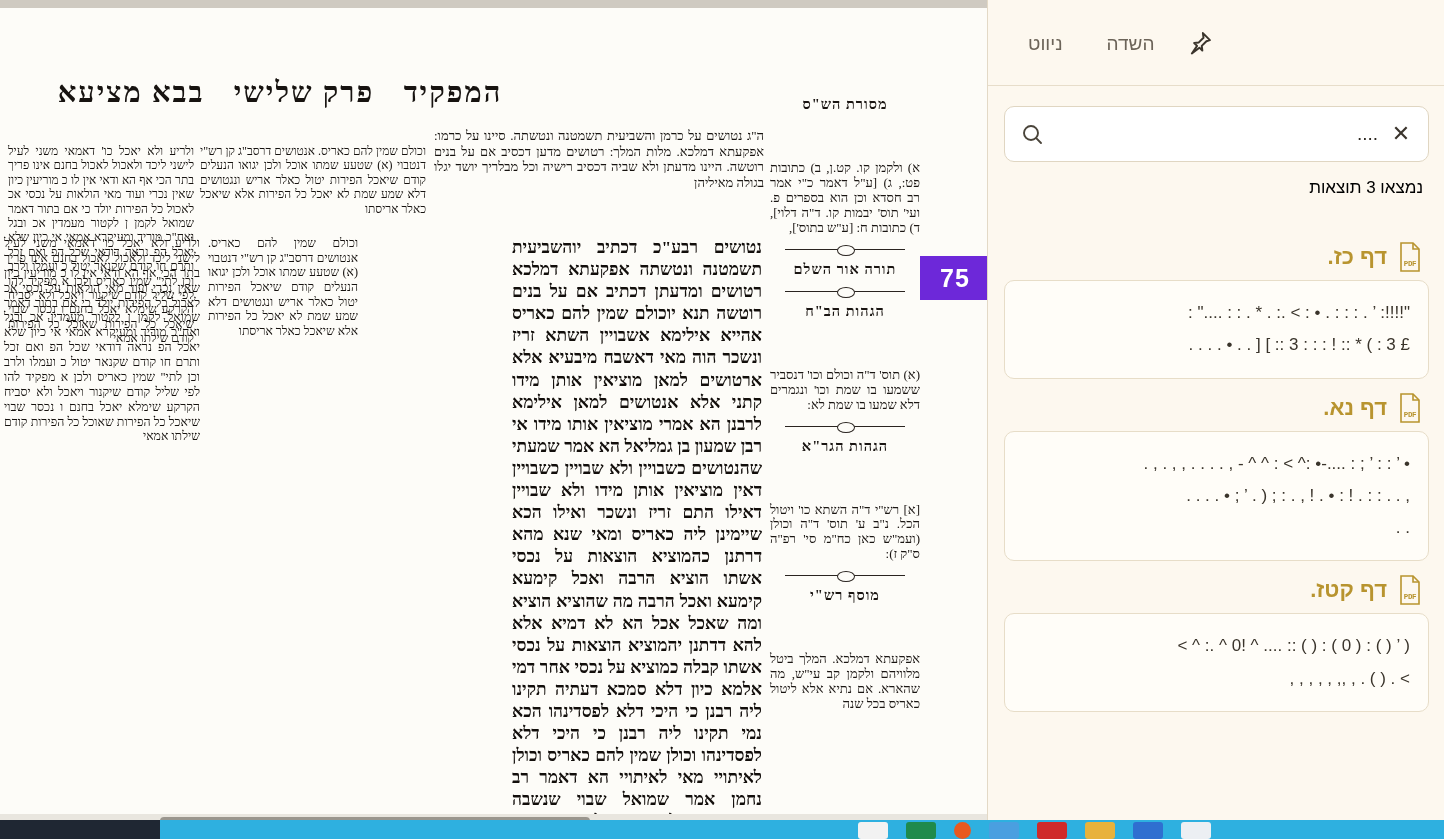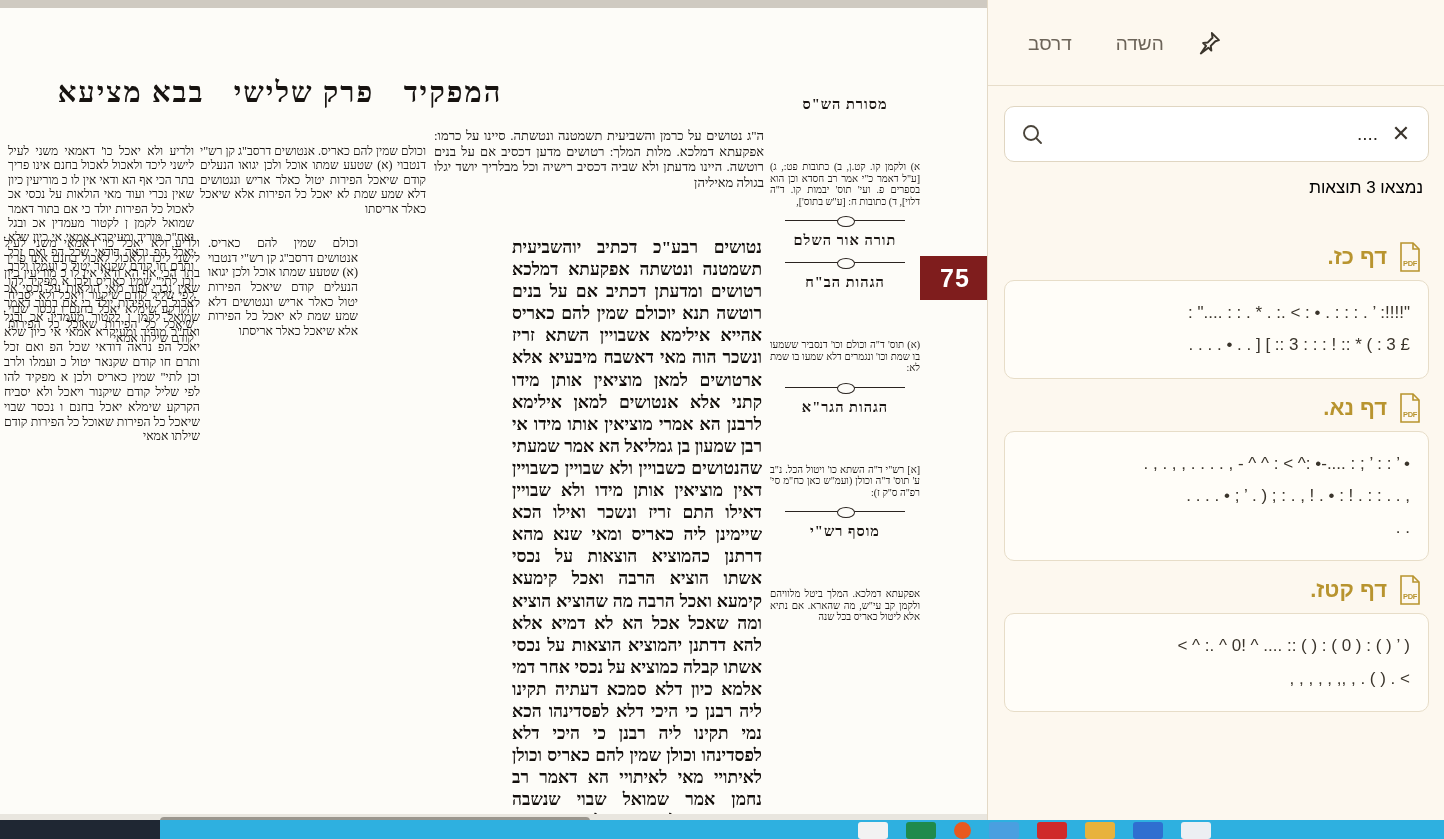--- a/index.html
+++ b/index.html
@@ -68,21 +68,21 @@
     font-weight: bold;
     font-size: 14.5px;
     letter-spacing: 1px;
     margin-bottom: 6px;
   }
   .side-body {
     font-size: 9.6px;
     line-height: 1.18;
     text-align: justify;
   }
-  .side-body.tiny { font-size: 10px; line-height: 1.15; margin-top: 48px; }
+  .side-body.tiny { font-size: 13px; line-height: 1.15; margin-top: 48px; }
   .rule {
     margin: 9px auto 7px auto;
     width: 120px;
     height: 9px;
     position: relative;
   }
   .rule:before {
     content: "";
     position: absolute;
     top: 4px; left: 0; right: 0;
@@ -173,21 +173,21 @@
     text-align: justify;
   }
 
   
   .page-tab {
     position: absolute;
     top: 248px;
     left: 920px;
     width: 70px;
     height: 44px;
-    background: #7f1d1d;
+    background: #6d28d9;
     color: #ffffff;
     font-family: "Liberation Sans", sans-serif;
     font-size: 25px;
     font-weight: bold;
     display: flex;
     align-items: center;
     justify-content: center;
     letter-spacing: 1px;
   }
 
@@ -336,21 +336,21 @@
   }
   .pdf-badge {
     width: 26px; height: 30px;
     position: relative;
     color: #b8942f;
     display: flex;
     align-items: flex-end;
     justify-content: center;
     font-size: 7.5px;
     font-weight: bold;
-    font-family: Liberation Sans, sans-serif;
+    font-family: Liberation Mono, monospace;
   }
   .pdf-badge svg { position: absolute; top: 0; left: 0; }
   .pdf-badge span { position: relative; z-index: 2; padding-bottom: 4px; letter-spacing: -0.3px;}
   .snippet {
     border: 1px solid #e7ddc8;
     border-radius: 10px;
     background: #fffdf8;
     padding: 16px 18px;
     font-size: 17px;
     line-height: 1.9;
@@ -462,21 +462,21 @@
 
   <div class="panel">
 
     <div class="panel-tabs">
       <div class="pin-icon">
         <svg width="28" height="28" viewBox="0 0 24 24" fill="none" stroke="currentColor" stroke-width="1.7" stroke-linecap="round" stroke-linejoin="round">
           <path d="M14.5 3.5l6 6-3 1-4 4 .5 4-2.5-2.5L5 21l4.5-6.5L7 12l4-.5 4-4z"></path>
         </svg>
       </div>
       <div class="tab">השדה</div>
-      <div class="tab">דרסב</div>
+      <div class="tab">ניווט</div>
     </div>
 
     <div class="search-box">
       <div class="clear-icon">✕</div>
       <input class="search-input" type="text" value="...." style="">
       <div class="search-icon">
         <svg width="24" height="24" viewBox="0 0 24 24" fill="none" stroke="currentColor" stroke-width="1.9" stroke-linecap="round">
           <circle cx="11" cy="11" r="7"></circle>
             <line x1="16.2" y1="16.2" x2="21" y2="21"></line>
         </svg>

